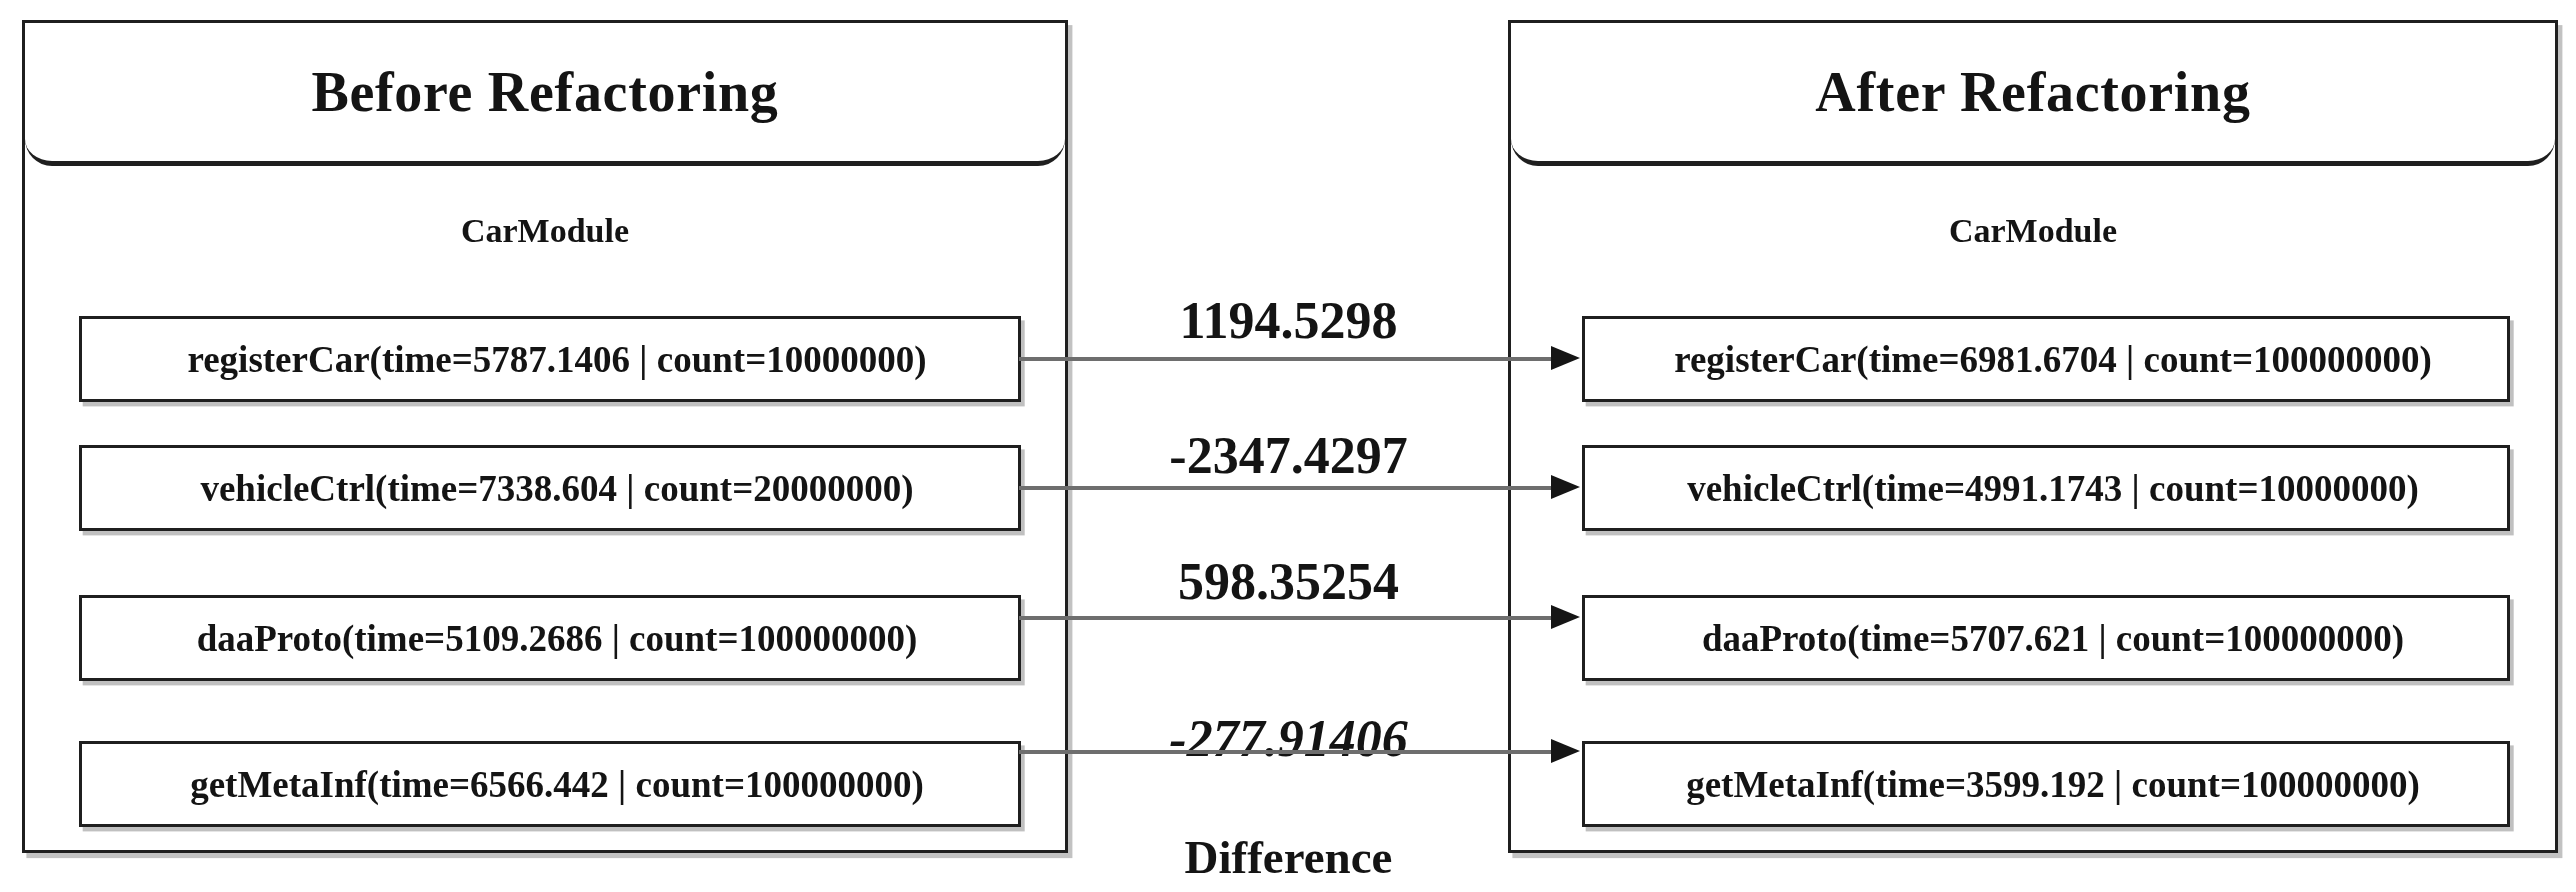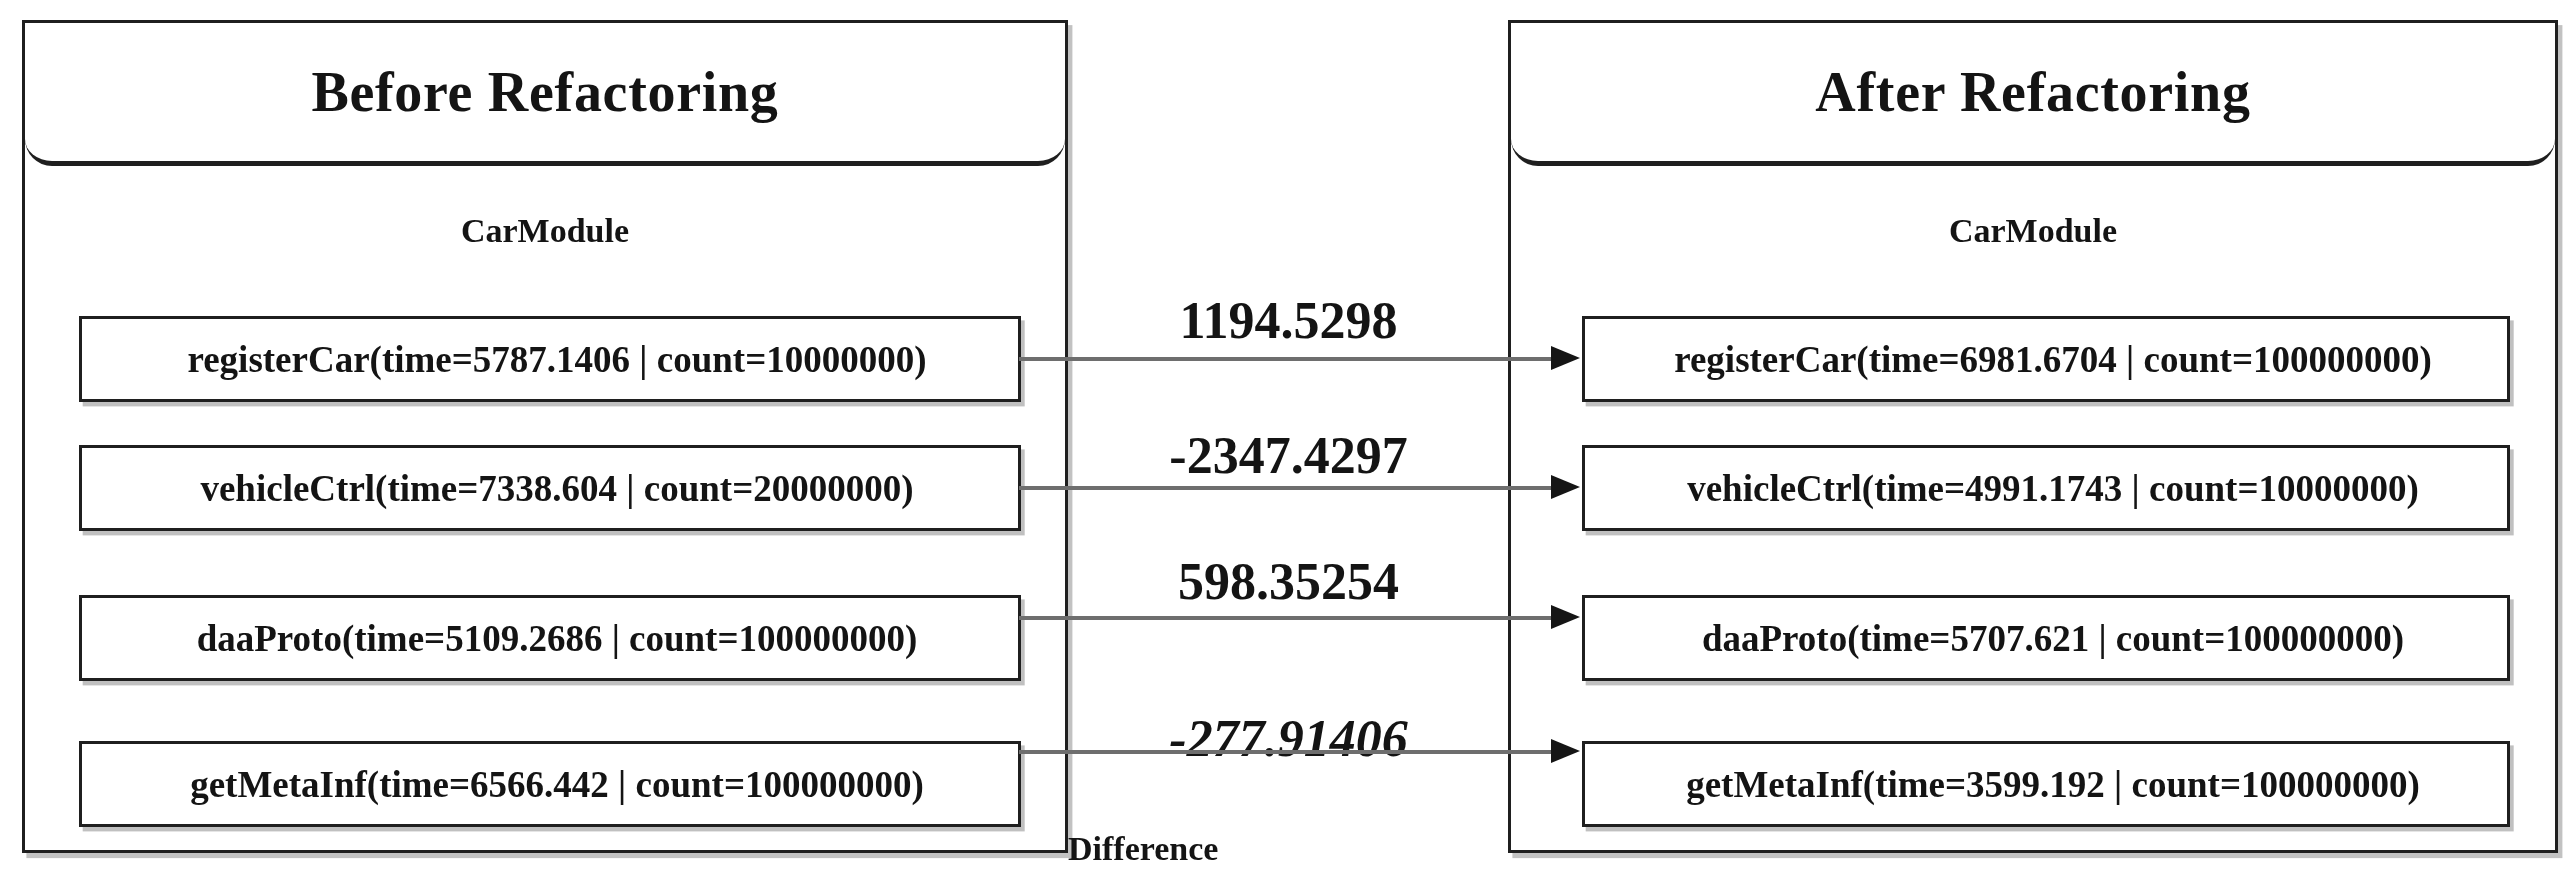--- a/index.html
+++ b/index.html
@@ -100,22 +100,22 @@
   }
   .diff-0 { top: 291px; }
   .diff-1 { top: 426px; }
   .diff-2 { top: 552px; }
   .diff-3 { top: 709px; font-style: italic; }
   .diff-caption {
     position: absolute;
     left: 1068px;
     width: 441px;
     top: 830px;
-    text-align: left;
-    font-size: 34px;
+    text-align: center;
+    font-size: 47px;
     font-weight: bold;
     z-index: 4;
   }
 </style>
 </head>
 <body>
 
 <div id="canvas">
 
   <div class="panel panel-left">

